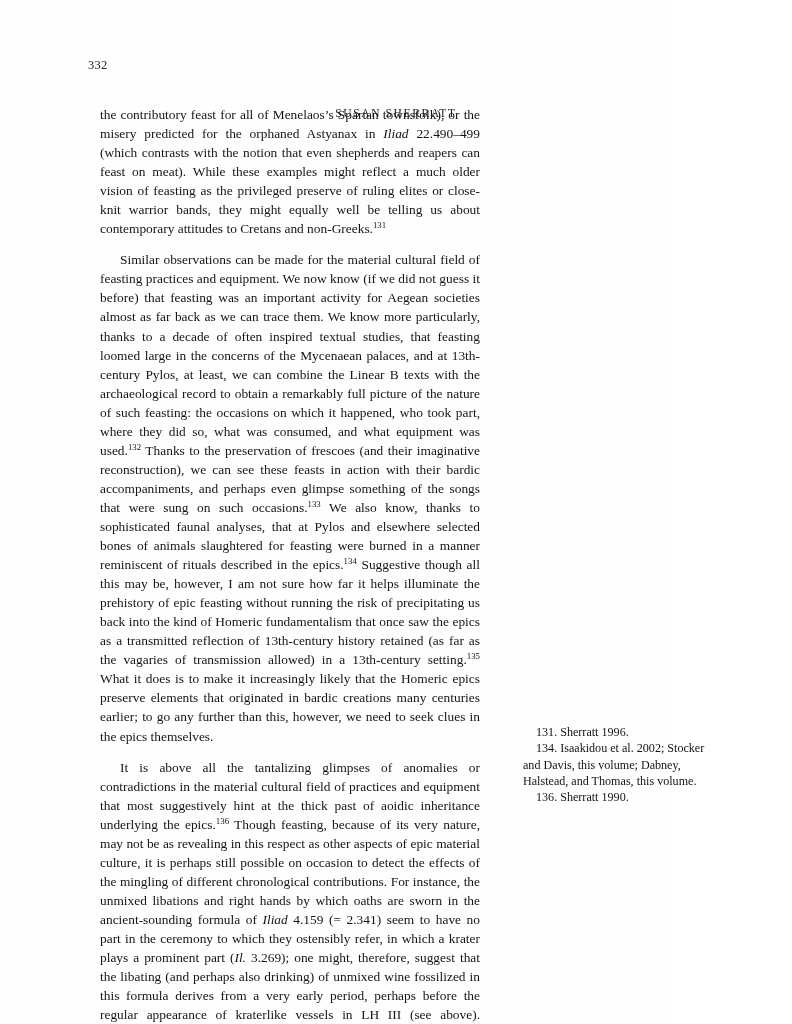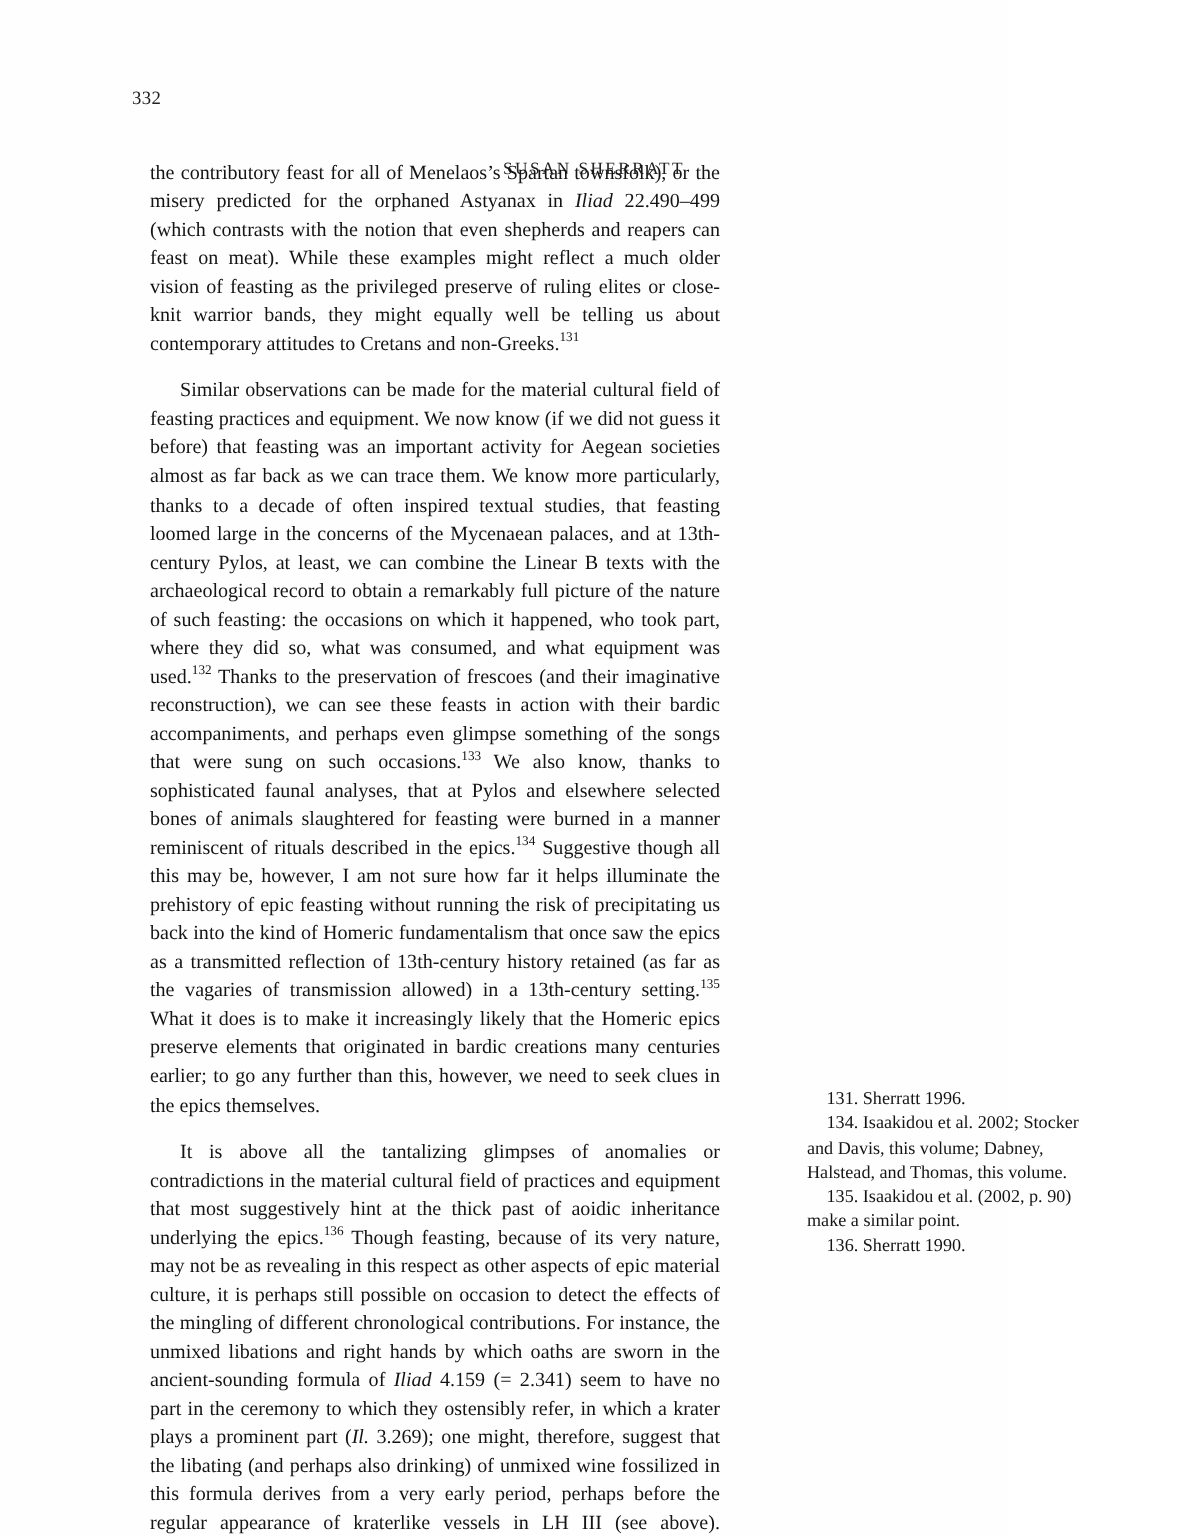--- a/index.html
+++ b/index.html
@@ -61,21 +61,21 @@
     hyphens: manual;
   }
   .body-col p {
     margin: 12px;
   }
   .body-col p.indent {
     text-indent: 20px;
   }
   .notes-col {
     position: absolute;
-    left: 538px;
+    left: 523px;
     top: 724px;
     width: 182px;
     font-size: 12.1px;
     line-height: 16.3px;
     text-align: left;
     color: #141414;
   }
   .notes-col p {
     margin: 0;
   }
@@ -112,17 +112,16 @@
 
   <div class="body-col">
     <p>the contributory feast for all of Menelaos’s Spartan townsfolk), or the misery predicted for the orphaned Astyanax in <i>Iliad</i> 22.490–499 (which contrasts with the notion that even shepherds and reapers can feast on meat). While these examples might reflect a much older vision of feasting as the privileged preserve of ruling elites or close-knit warrior bands, they might equally well be telling us about contemporary attitudes to Cretans and non-Greeks.<sup>131</sup></p>
     <p class="indent">Similar observations can be made for the material cultural field of feasting practices and equipment. We now know (if we did not guess it before) that feasting was an important activity for Aegean societies almost as far back as we can trace them. We know more particularly, thanks to a decade of often inspired textual studies, that feasting loomed large in the concerns of the Mycenaean palaces, and at 13th-century Pylos, at least, we can combine the Linear B texts with the archaeological record to obtain a remarkably full picture of the nature of such feasting: the occasions on which it happened, who took part, where they did so, what was consumed, and what equipment was used.<sup>132</sup> Thanks to the preservation of frescoes (and their imaginative reconstruction), we can see these feasts in action with their bardic accompaniments, and perhaps even glimpse something of the songs that were sung on such occasions.<sup>133</sup> We also know, thanks to sophisticated faunal analyses, that at Pylos and elsewhere selected bones of animals slaughtered for feasting were burned in a manner reminiscent of rituals described in the epics.<sup>134</sup> Suggestive though all this may be, however, I am not sure how far it helps illuminate the prehistory of epic feasting without running the risk of precipitating us back into the kind of Homeric fundamentalism that once saw the epics as a transmitted reflection of 13th-century history retained (as far as the vagaries of transmission allowed) in a 13th-century setting.<sup>135</sup> What it does is to make it increasingly likely that the Homeric epics preserve elements that originated in bardic creations many centuries earlier; to go any further than this, however, we need to seek clues in the epics themselves.</p>
     <p class="indent">It is above all the tantalizing glimpses of anomalies or contradictions in the material cultural field of practices and equipment that most suggestively hint at the thick past of aoidic inheritance underlying the epics.<sup>136</sup> Though feasting, because of its very nature, may not be as revealing in this respect as other aspects of epic material culture, it is perhaps still possible on occasion to detect the effects of the mingling of different chronological contributions. For instance, the unmixed libations and right hands by which oaths are sworn in the ancient-sounding formula of <i>Iliad</i> 4.159 (= 2.341) seem to have no part in the ceremony to which they ostensibly refer, in which a krater plays a prominent part (<i>Il.</i> 3.269); one might, therefore, suggest that the libating (and perhaps also drinking) of unmixed wine fossilized in this formula derives from a very early period, perhaps before the regular appearance of kraterlike vessels in LH III (see above). Similarly, while the invariable Homeric practice of cooking on spits can probably be assigned a terminus post quem of around 1000 <span class="sc">b.c.</span>, it is conceivable that the curious <span class="gk">πεμπώβολα</span>, which occur in a single repeated line and whose function is unexplained, preserve traces of an older festal practice of boil-</p>
   </div>
 
   <div class="notes-col">
     <p class="ind">131. Sherratt 1996.</p>
     <p class="ind">134. Isaakidou et al. 2002; Stocker and Davis, this volume; Dabney, Halstead, and Thomas, this volume.</p>
-    <p class="ind">135. Isaakidou et al. (2002, p. 90) make a similar point.</p>
     <p class="ind">136. Sherratt 1990.</p>
   </div>
 
 </div>
 
 </body></html>

